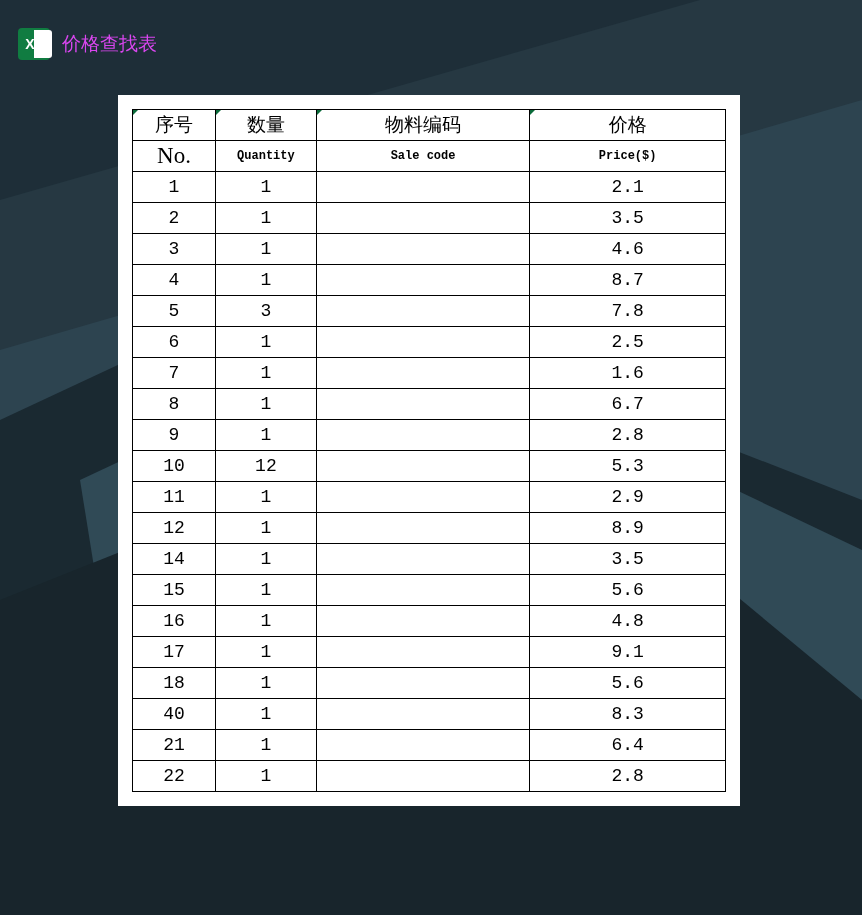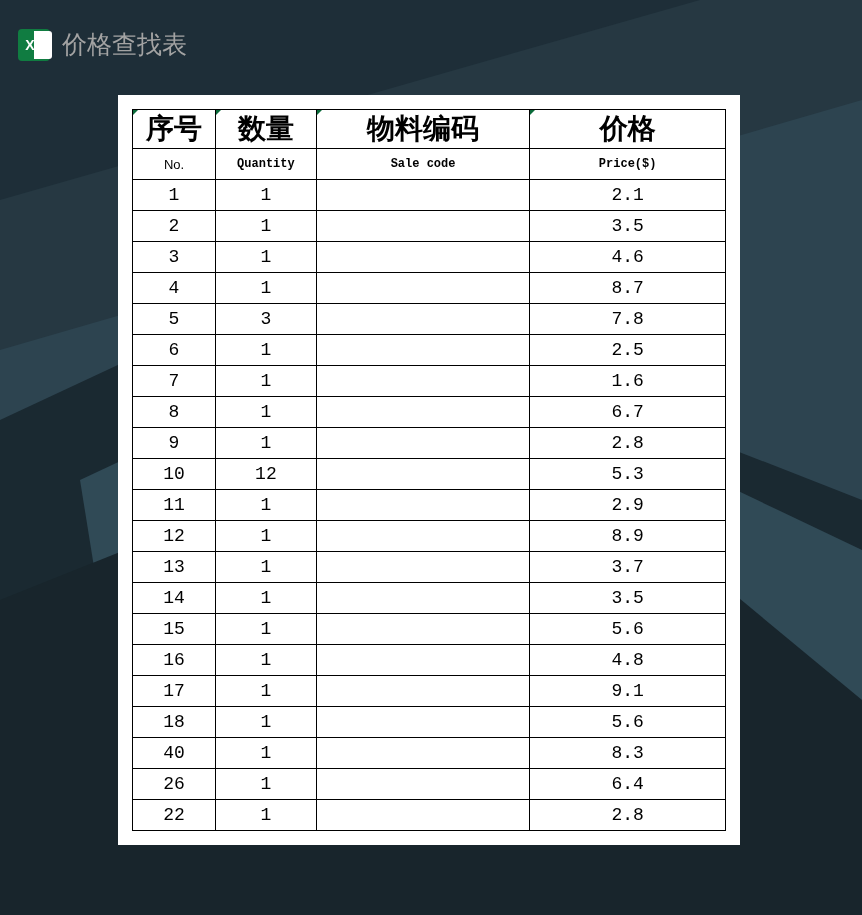--- a/index.html
+++ b/index.html
@@ -54,23 +54,23 @@
     .excel-icon span {
       position: relative;
       z-index: 1;
       color: #fff;
       font-family: Arial, sans-serif;
       font-weight: bold;
       font-size: 14px;
       margin-left: -8px;
     }
     .page-title {
-      color: #a3a3a3;
+      color: #d946ef;
       font-family: Liberation Mono, monospace;
-      font-size: 25px;
+      font-size: 19px;
       font-weight: 400;
     }
     .sheet {
       position: absolute;
       top: 95px;
       left: 118px;
       width: 622px;
       background: #fff;
       z-index: 5;
       padding: 14px;
@@ -86,42 +86,42 @@
       height: 31px;
       font-family: "SimSun", "KaiTi", serif;
       font-size: 19px;
       color: #000;
     }
     colgroup col:nth-child(1) { width: 14%; }
     colgroup col:nth-child(2) { width: 17%; }
     colgroup col:nth-child(3) { width: 36%; }
     colgroup col:nth-child(4) { width: 33%; }
     thead tr:first-child th {
-      font-weight: bold;
-      font-size: 28px;
+      font-weight: normal;
+      font-size: 19px;
       position: relative;
     }
     thead tr:first-child th::before {
       content: "";
       position: absolute;
       top: 0;
       left: 0;
       border-style: solid;
       border-width: 5px 5px 0 0;
       border-color: #0a6b3a transparent transparent transparent;
     }
     thead tr:nth-child(2) th {
       font-family: "Courier New", monospace;
       font-weight: bold;
       font-size: 12px;
     }
     thead tr:nth-child(2) th:nth-child(1) {
-      font-family: Liberation Sans, sans-serif;
+      font-family: Liberation Serif, serif;
       font-weight: normal;
-      font-size: 13px;
+      font-size: 23px;
       border-radius: 8px;
     }
     tbody td {
       font-family: "Courier New", monospace;
       font-size: 18px;
     }
   </style>
 </head>
 <body>
 
@@ -231,26 +231,20 @@
           <td></td>
           <td>2.9</td>
         </tr>
         <tr>
           <td>12</td>
           <td>1</td>
           <td></td>
           <td>8.9</td>
         </tr>
         <tr>
-          <td>13</td>
-          <td>1</td>
-          <td></td>
-          <td>3.7</td>
-        </tr>
-        <tr>
           <td>14</td>
           <td>1</td>
           <td></td>
           <td>3.5</td>
         </tr>
         <tr>
           <td>15</td>
           <td>1</td>
           <td></td>
           <td>5.6</td>
@@ -273,21 +267,21 @@
           <td></td>
           <td>5.6</td>
         </tr>
         <tr>
           <td>40</td>
           <td>1</td>
           <td></td>
           <td>8.3</td>
         </tr>
         <tr>
-          <td>26</td>
+          <td>21</td>
           <td>1</td>
           <td></td>
           <td>6.4</td>
         </tr>
         <tr>
           <td>22</td>
           <td>1</td>
           <td></td>
           <td>2.8</td>
         </tr>

